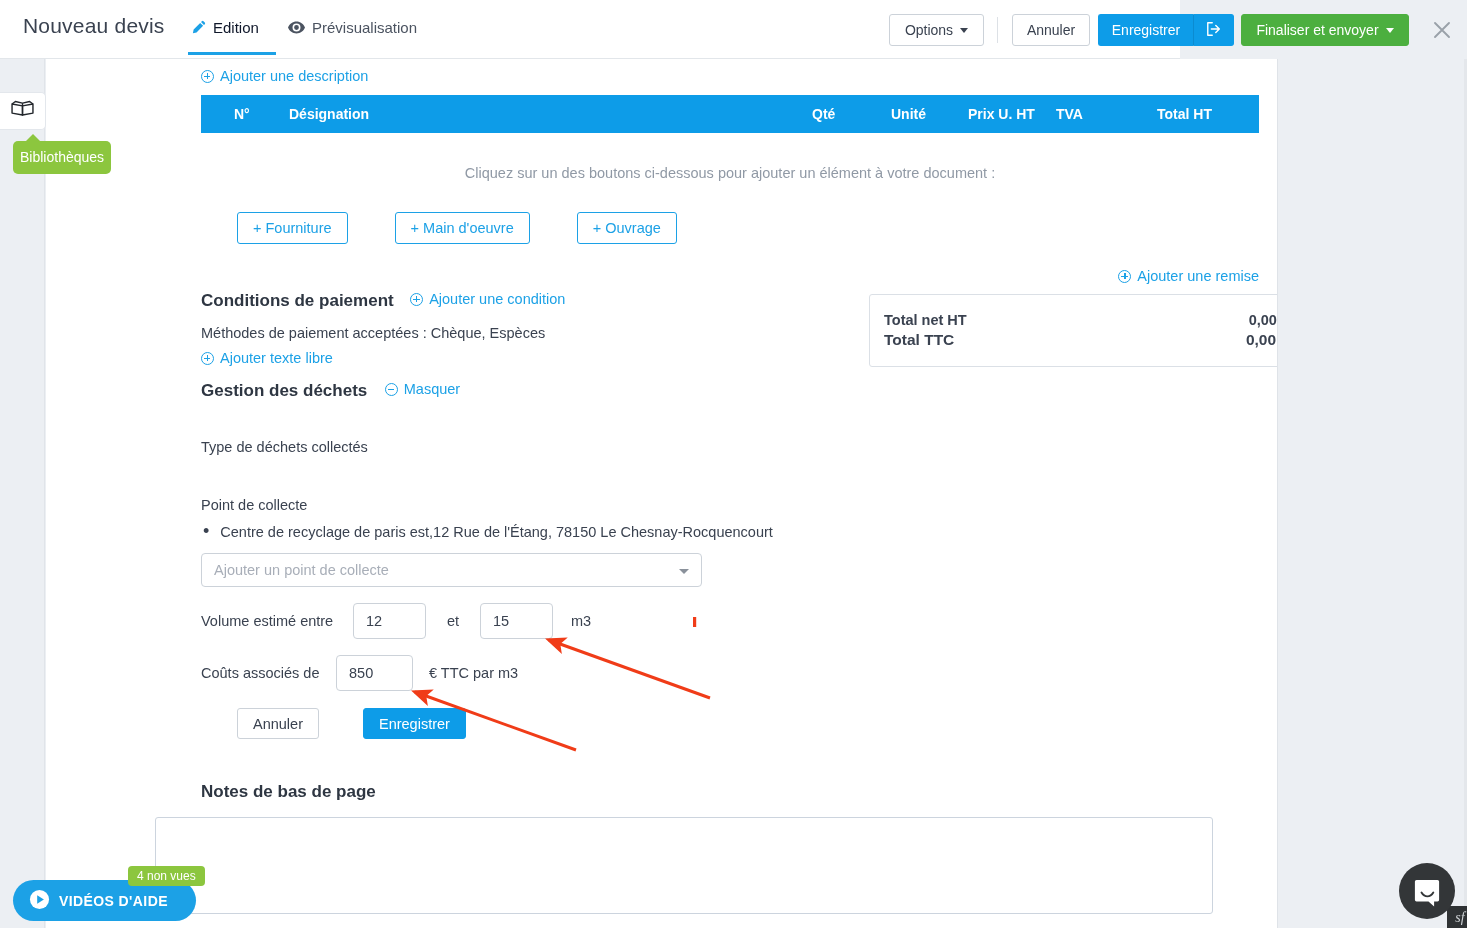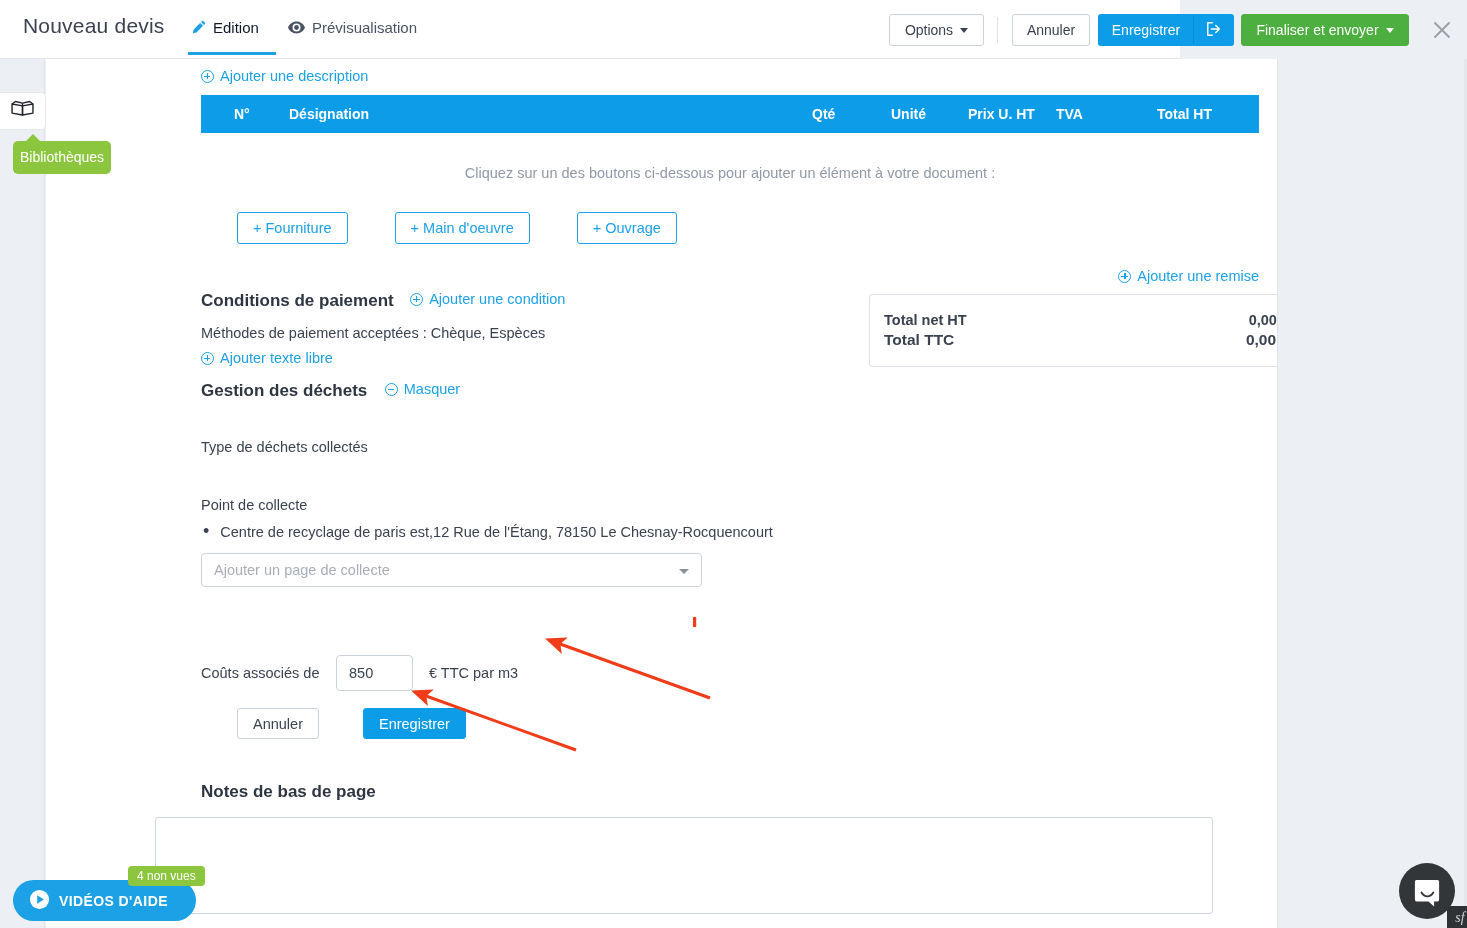--- a/index.html
+++ b/index.html
@@ -405,24 +405,31 @@
   <div class="fld-label" style="position:absolute; left:155px; top:358px;margin-top:22px;">Type de déchets collectés</div>
 
   <div class="fld-label" style="position:absolute; left:155px; top:438px;">Point de collecte</div>
 
   <div style="position:absolute; left:157px; top:465px; display:flex; gap:11px; align-items:flex-start;">
     <span style="font-size:18px; line-height:14px; color:#3a4250;">•</span>
     <span class="body-text">Centre de recyclage de paris est,12 Rue de l'Étang, 78150 Le Chesnay-Rocquencourt</span>
   </div>
 
   <div class="sel placeholder" style="position:absolute; left:155px; top:494px; width:501px;">
-    <span>Ajouter un page de collecte</span>
+    <span>Ajouter un point de collecte</span>
     <span class="tri"></span>
   </div>
 
+  <div style="position:absolute; left:155px; top:544px; display:flex; align-items:center; gap:0;">
+    <span class="fld-label" style="width:152px;">Volume estimé entre</span>
+    <input class="txt" style="width: 73px;" value="12">
+    <span class="fld-label" style="width:54px; text-align:center;">et</span>
+    <input class="txt" style="width: 73px;" value="15">
+    <span class="fld-label" style="margin-left:18px;">m3</span>
+  </div>
 
   <div style="position:absolute; left:155px; top:596px; display:flex; align-items:center;">
     <span class="fld-label" style="width:135px;">Coûts associés de</span>
     <input class="txt" style="width: 77px;" value="850">
     <span class="fld-label" style="margin-left:16px;">€ TTC par m3</span>
   </div>
 
   <div style="position:absolute; left:155px; top:649px; display:flex; gap:8px;">
     <button class="el-btn plain" style="height:31px;">
       <span>Annuler</span>

